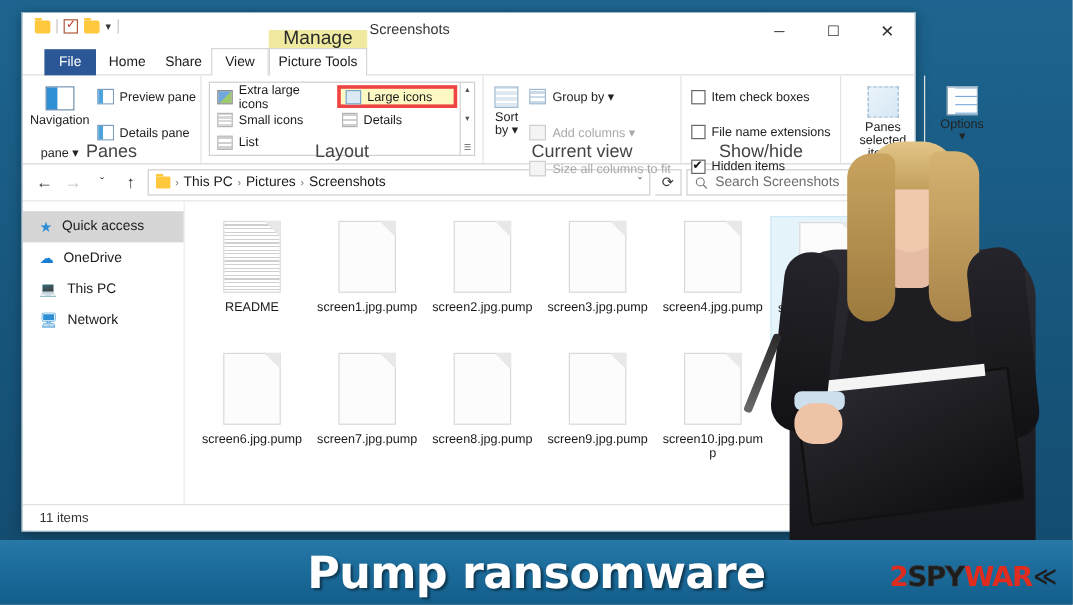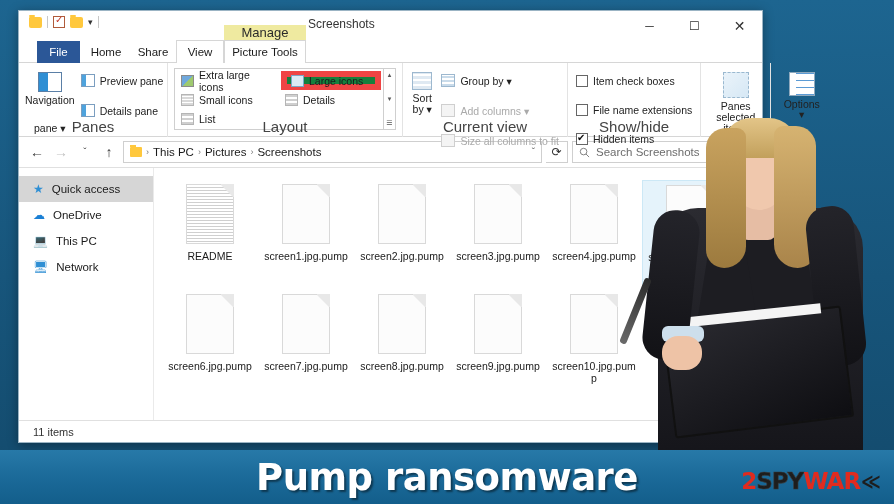--- a/index.html
+++ b/index.html
@@ -48,21 +48,21 @@
   
   .tabstrip { height:22px; position:relative; background:#fff; border-bottom:1px solid #d6d6d6; }
   .tab { position:absolute; top:0; height:22px; line-height:22px; font-size:11.5px; text-align:center; color:#1a1a1a; }
   .tab-file { left:18px; width:43px; background:#2b5797; color:#fff; }
   .tab-home { left:63px; width:48px; }
   .tab-share{ left:111px; width:46px; }
   .tab-view { left:157px; width:48px; background:#fff; border:1px solid #d6d6d6; border-bottom:1px solid #fff; top:-1px; height:24px; line-height:23px; }
   .tab-pic  { left:205px; width:82px; background:#fff; border:1px solid #d6d6d6; border-bottom:1px solid #fff; top:-1px; height:24px; line-height:23px; }
   .ctx-header {
     position:absolute; left:205px; top:-16px; width:82px; height:16px;
-    background:#efeaa0; font-size:13px; line-height:16px; text-align:center; color:#2a2a2a;
+    background:#efeaa0; font-size:16px; line-height:16px; text-align:center; color:#2a2a2a;
   }
   .ribbon-ctl { position:absolute; right:8px; top:24px; display:flex; align-items:center; gap:8px; }
   .chevron-up { font-size:10px; color:#444; }
   .help-circle {
     width:15px;height:15px;border-radius:50%;background:#0078d7;color:#fff;
     font-size:10px;line-height:15px;text-align:center;font-weight:bold;
   }
 
   
   .ribbon { height:74px; background:#fff; border-bottom:1px solid #d6d6d6; display:flex; position:relative; }
@@ -84,21 +84,21 @@
   .mini i { width:4px; background:#4ea3dd; display:block; }
   .mini b { flex:1; background:#fff; display:block; }
   .mini.grid { border-color:#9db8cf; background:
       repeating-linear-gradient(0deg,#c9dbea 0 2px,#fff 2px 4px); }
   .mini.dimico { border-color:#cfcfcf; background:#f4f4f4; }
 
   
   .gallery { border:1px solid #cfcfcf; display:flex; height:62px; }
   .gal-items { display:grid; grid-template-columns:104px 100px; grid-template-rows:repeat(3,19px); padding:2px; }
   .gal-item { display:flex; align-items:center; gap:5px; font-size:10.5px; color:#1a1a1a; padding:0 4px; }
-  .gal-item.sel { background:#15803d; border:6px solid #ef4444; }
+  .gal-item.sel { background:#fef9c3; border:3px solid #ef4444; }
   .gal-ico { width:13px;height:12px;flex:0 0 13px; }
   .gal-ico.xl { background:linear-gradient(135deg,#6fa8dc 50%,#9ec96f 50%); border:1px solid #8a8a8a; }
   .gal-ico.lg { background:#dceaf5; border:1px solid #7aa7c7; }
   .gal-ico.md { background:repeating-linear-gradient(90deg,#a8c8e0 0 5px,#fff 5px 7px); border:1px solid #8a8a8a; }
   .gal-ico.sm { background:repeating-linear-gradient(0deg,#d8d8d8 0 2px,#fff 2px 3px); border:1px solid #b5b5b5; }
   .gal-ico.list { background:repeating-linear-gradient(0deg,#cfcfcf 0 2px,#fff 2px 4px); border:1px solid #b5b5b5; }
   .gal-ico.det { background:repeating-linear-gradient(0deg,#cfcfcf 0 2px,#fff 2px 4px); border:1px solid #b5b5b5; }
   .gal-scroll { width:12px; border-left:1px solid #cfcfcf; display:flex; flex-direction:column; justify-content:space-between; align-items:center; font-size:7px; color:#555; padding:2px 0; }
 
   

